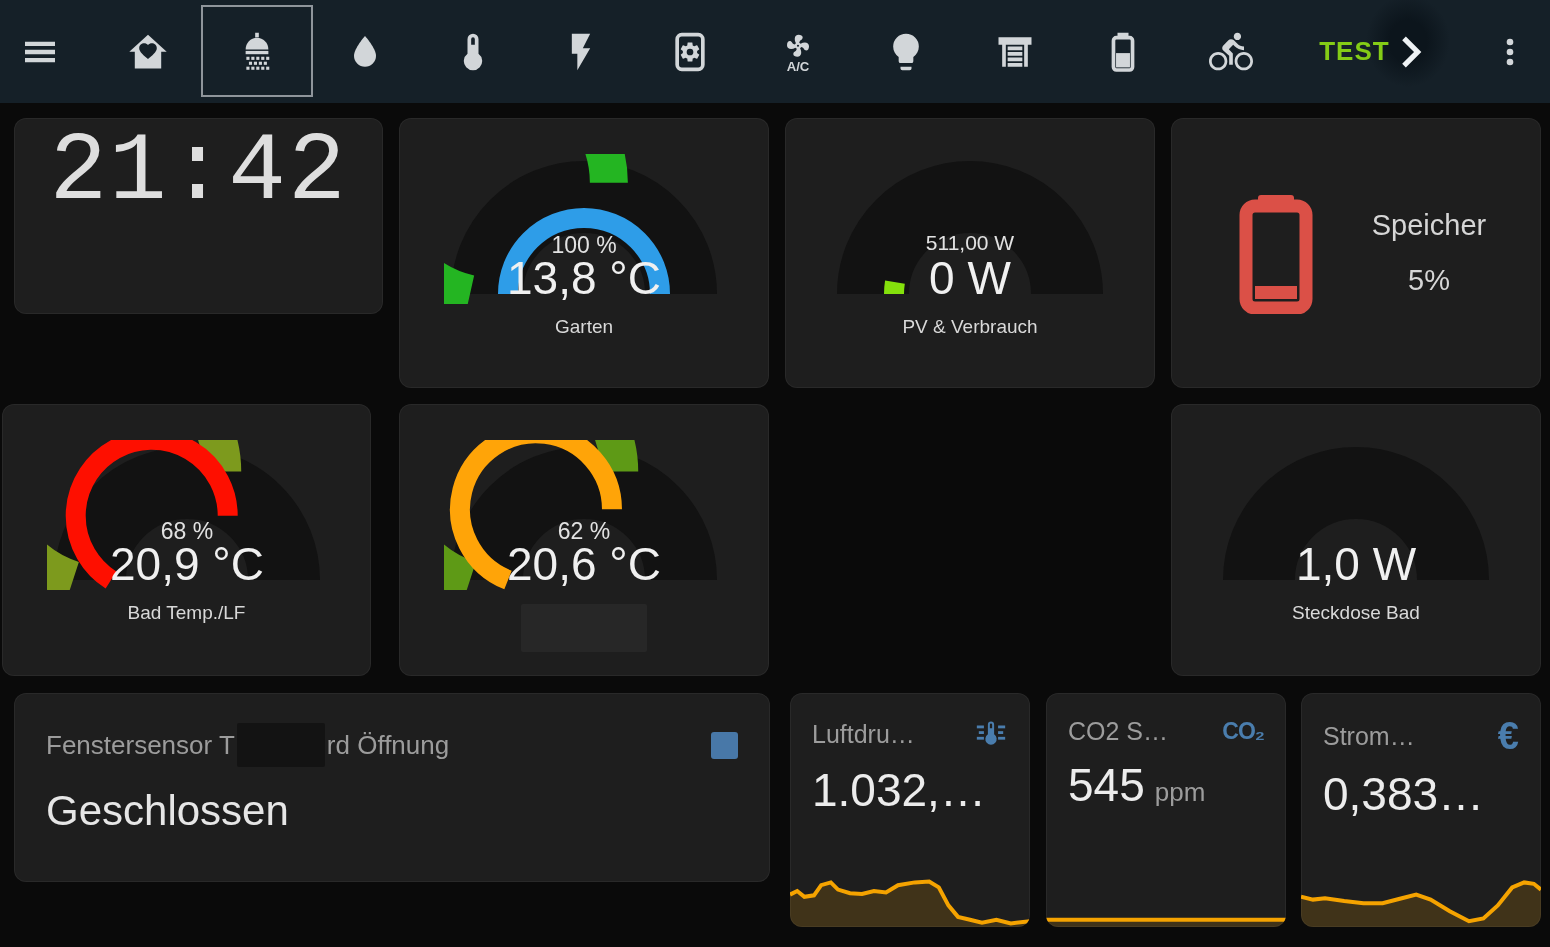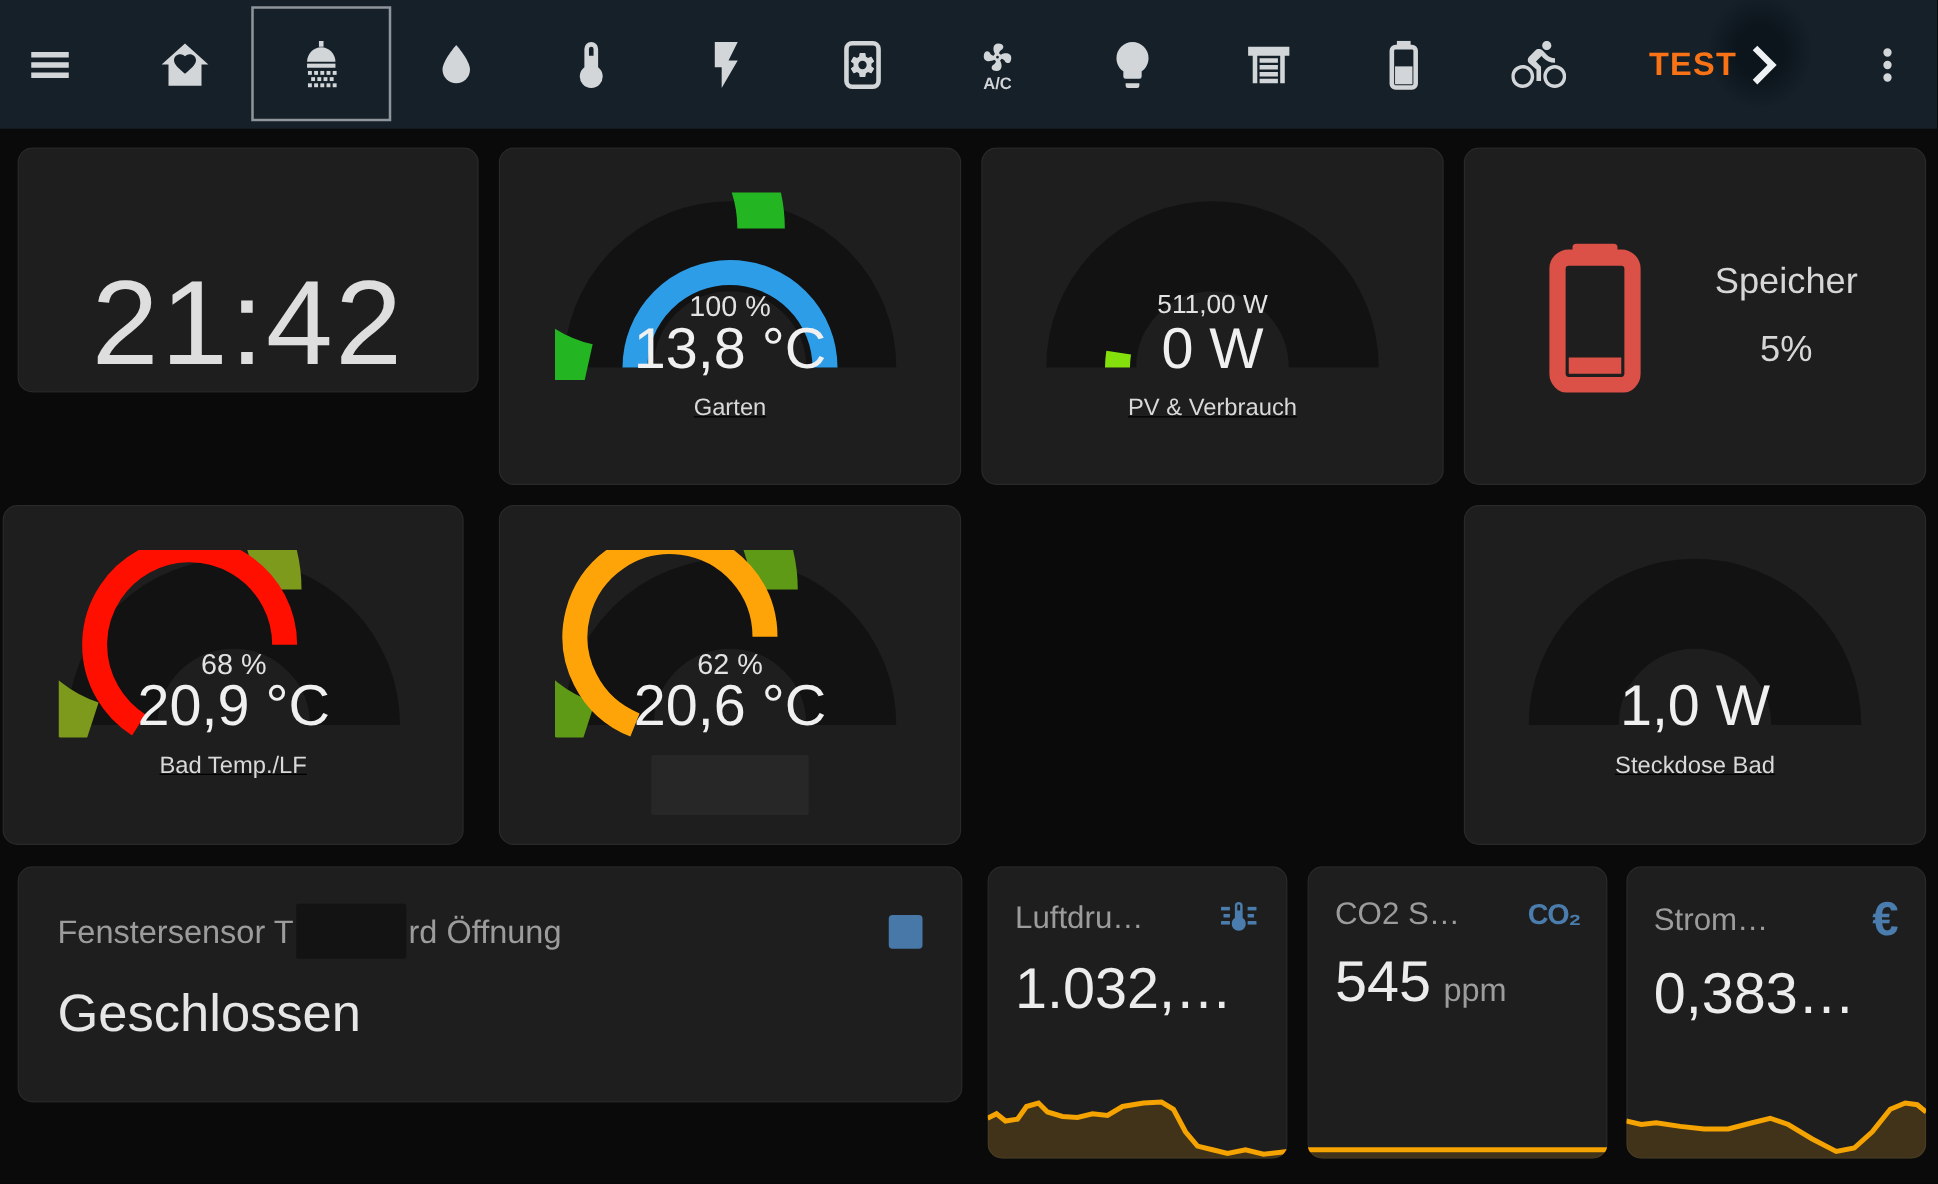--- a/index.html
+++ b/index.html
@@ -6,33 +6,33 @@
   #app{position:relative;width:1550px;height:947px;overflow:hidden;
        font-family:"Liberation Sans",sans-serif;background:#0a0a0a;}
   
   .hdr{position:absolute;left:0;top:0;width:1550px;height:103px;background:#152028;
        display:flex;align-items:center;z-index:2;gap:28px;}
   .hslot{flex:1;display:flex;justify-content:center;align-items:center;height:100%;position:relative;}
   .hicon{width:44px;height:44px;fill:#d2d6d9;position:relative;z-index:1;}
   .hicon.sm{width:40px;height:40px;}
   .active-box{position:absolute;left:50%;top:5px;transform:translateX(-50%);
               width:112px;height:92px;border:2px solid #8f959b;box-sizing:border-box;}
-  .test-label{font-size:26px;font-weight:bold;color:#f97316;letter-spacing:1px;position:relative;z-index:1;margin-left:20px;}
+  .test-label{font-size:26px;font-weight:bold;color:#84cc16;letter-spacing:1px;position:relative;z-index:1;margin-left:20px;}
   .chev-wrap{position:relative;margin-left:-10px;display:flex;align-items:center;}
   .chev-scrim{position:absolute;left:-14px;top:-26px;width:84px;height:92px;
               background:radial-gradient(closest-side,#0c151c 45%,rgba(12,21,28,0));}
   .chev{width:62px;height:62px;fill:#eef2f4;position:relative;z-index:1;}
   
   .card{position:absolute;background:#1e1e1e;border-radius:12px;
         box-shadow:inset 0 0 0 1px rgba(255,255,255,0.05);box-sizing:border-box;}
   
-  #clock-card{left:14px;top:118px;width:369px;height:196px;display:flex;align-items:flex-end;justify-content:center;}
+  #clock-card{left:14px;top:118px;width:369px;height:196px;display:flex;align-items:flex-start;justify-content:center;font-family:Liberation Mono, monospace;}
   .clock-text{font-size:96px;color:#dedede;letter-spacing:2px;}
   
-  .gauge-card{display:flex;flex-direction:column;align-items:center;text-decoration:underline;}
+  .gauge-card{display:flex;flex-direction:column;align-items:center;}
   #g-garten{left:399px;top:118px;width:370px;height:270px;}
   #g-pv{left:785px;top:118px;width:370px;height:270px;}
   #g-bad{left:2px;top:404px;width:369px;height:272px;}
   #g-mid{left:399px;top:404px;width:370px;height:272px;}
   #g-schlaf{left:785px;top:404px;width:370px;height:272px;}
   #g-steck{left:1171px;top:404px;width:370px;height:272px;}
   .gauge{margin-top:36px;width:280px;height:150px;display:block;}
   .gauge text{font-family:"Liberation Sans",sans-serif;}
   .gauge-label{margin-top:12px;font-size:19px;color:#d9d9d9;}
   .redacted-label{margin-top:14px;width:126px;height:48px;background:#272727;border-radius:2px;}

